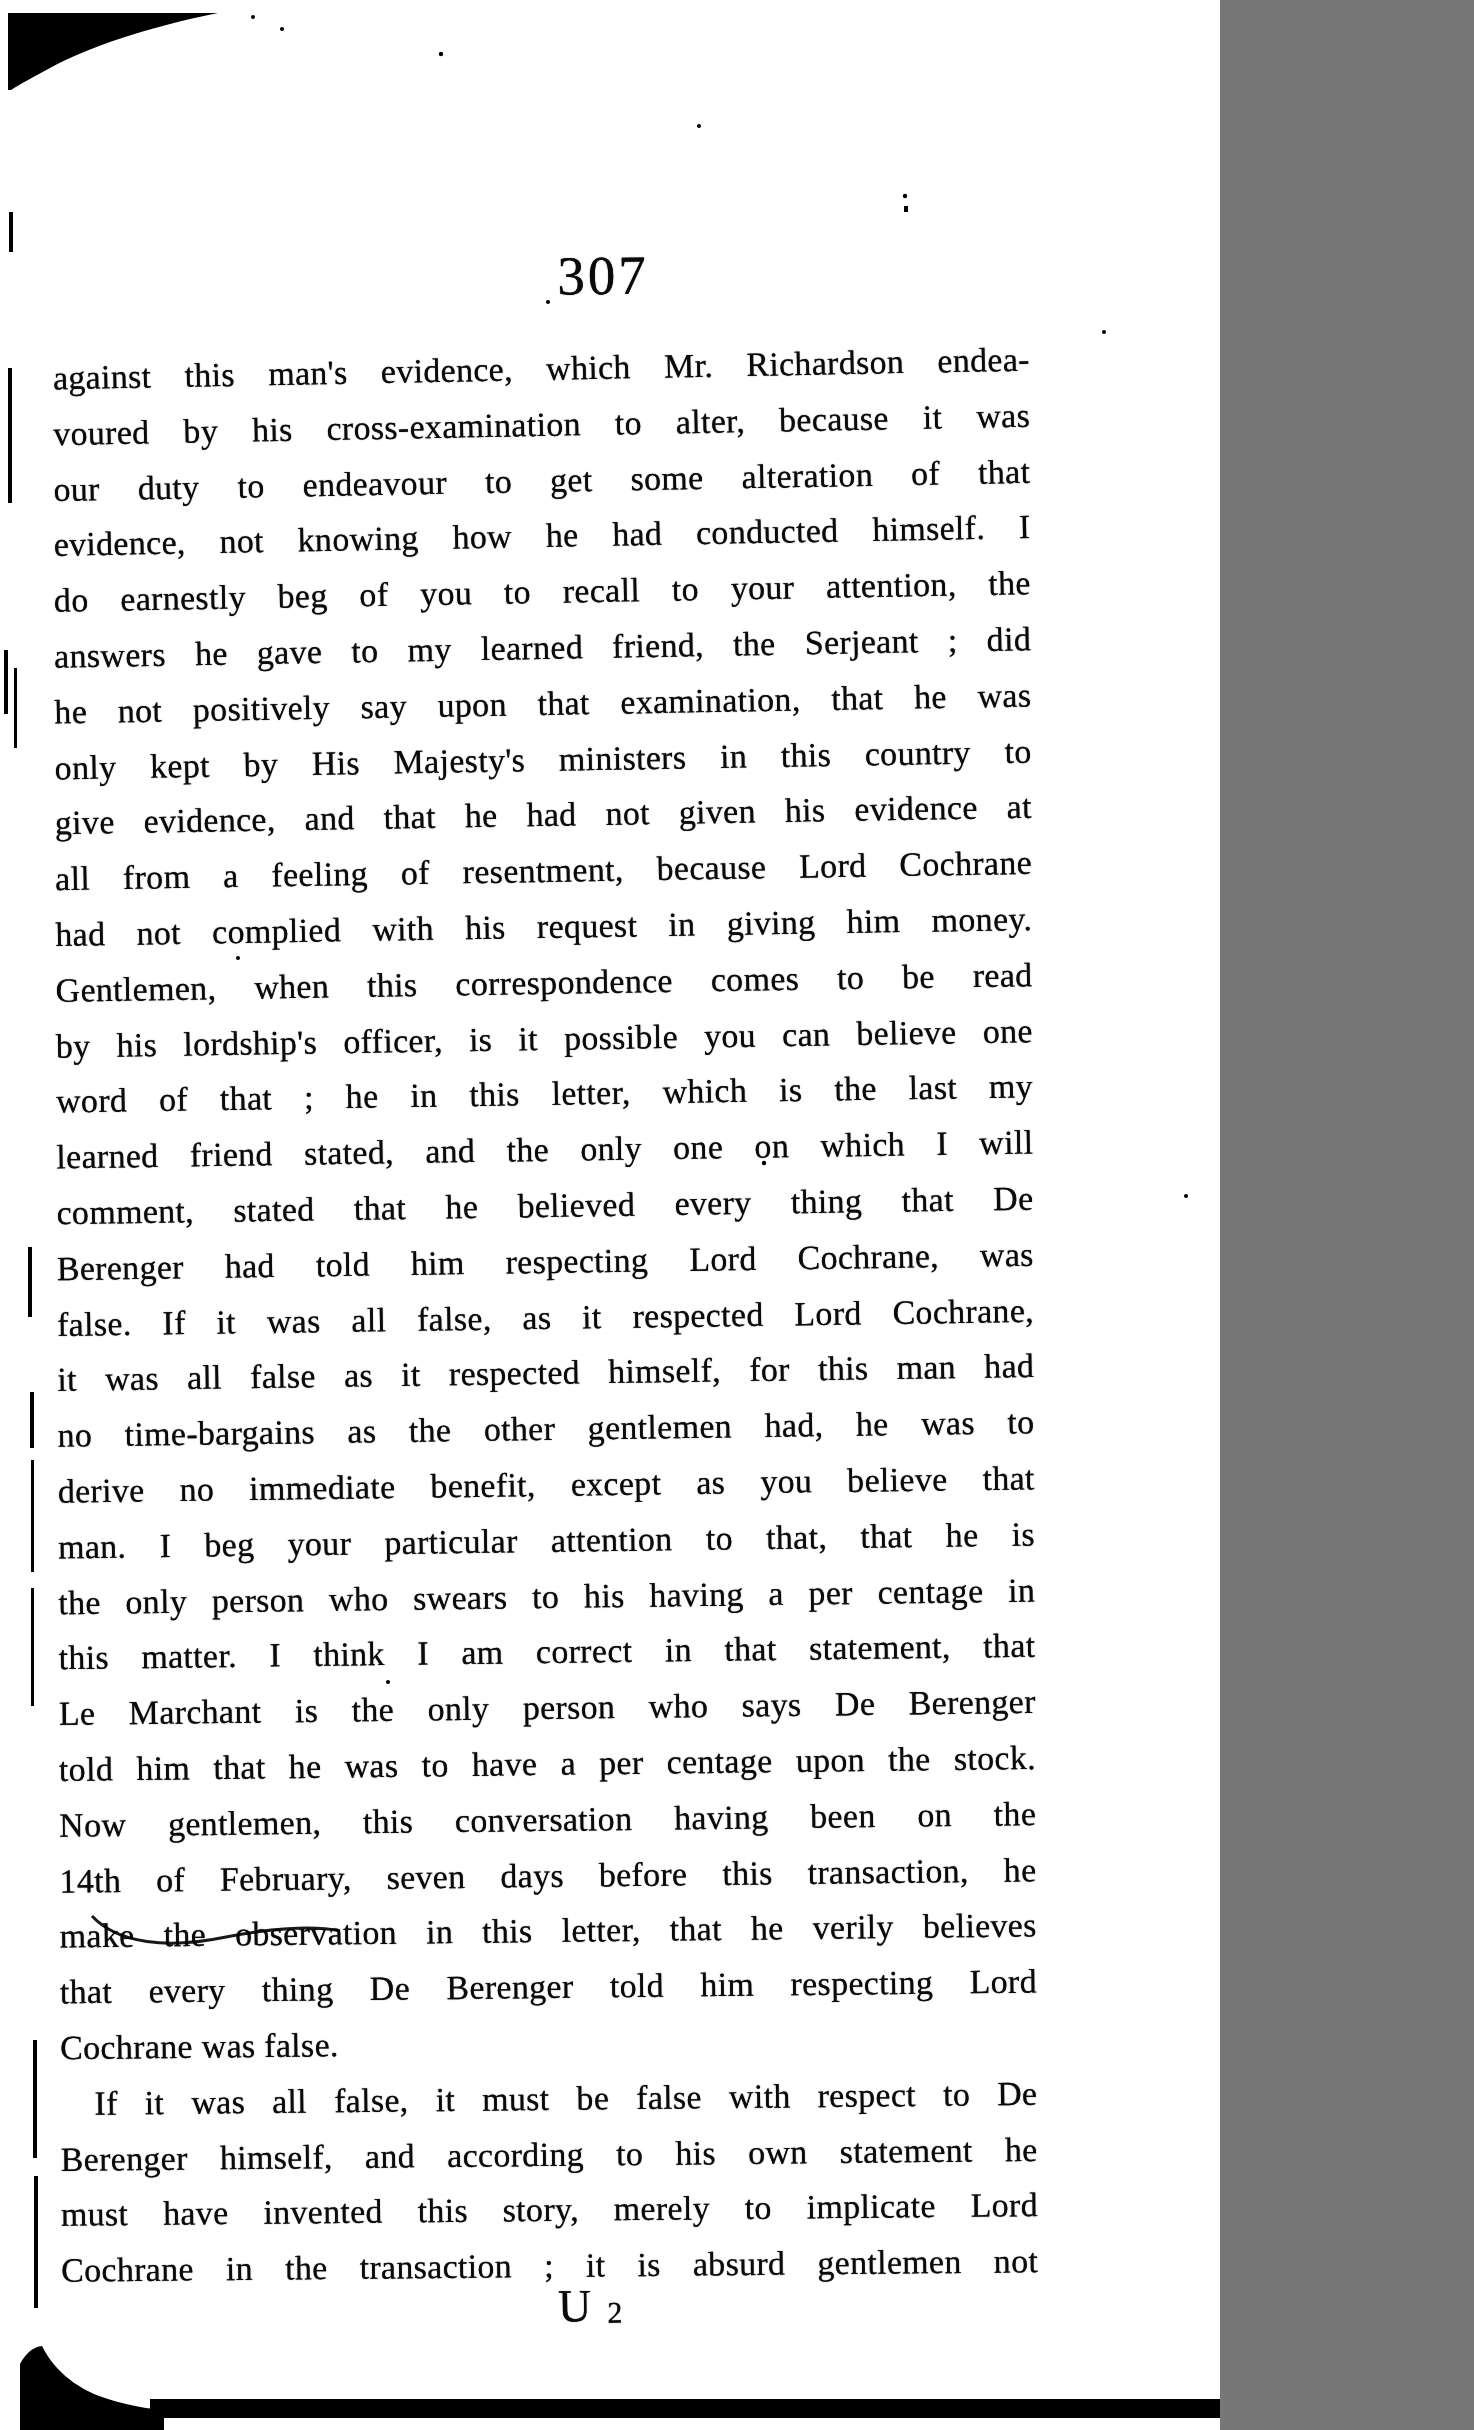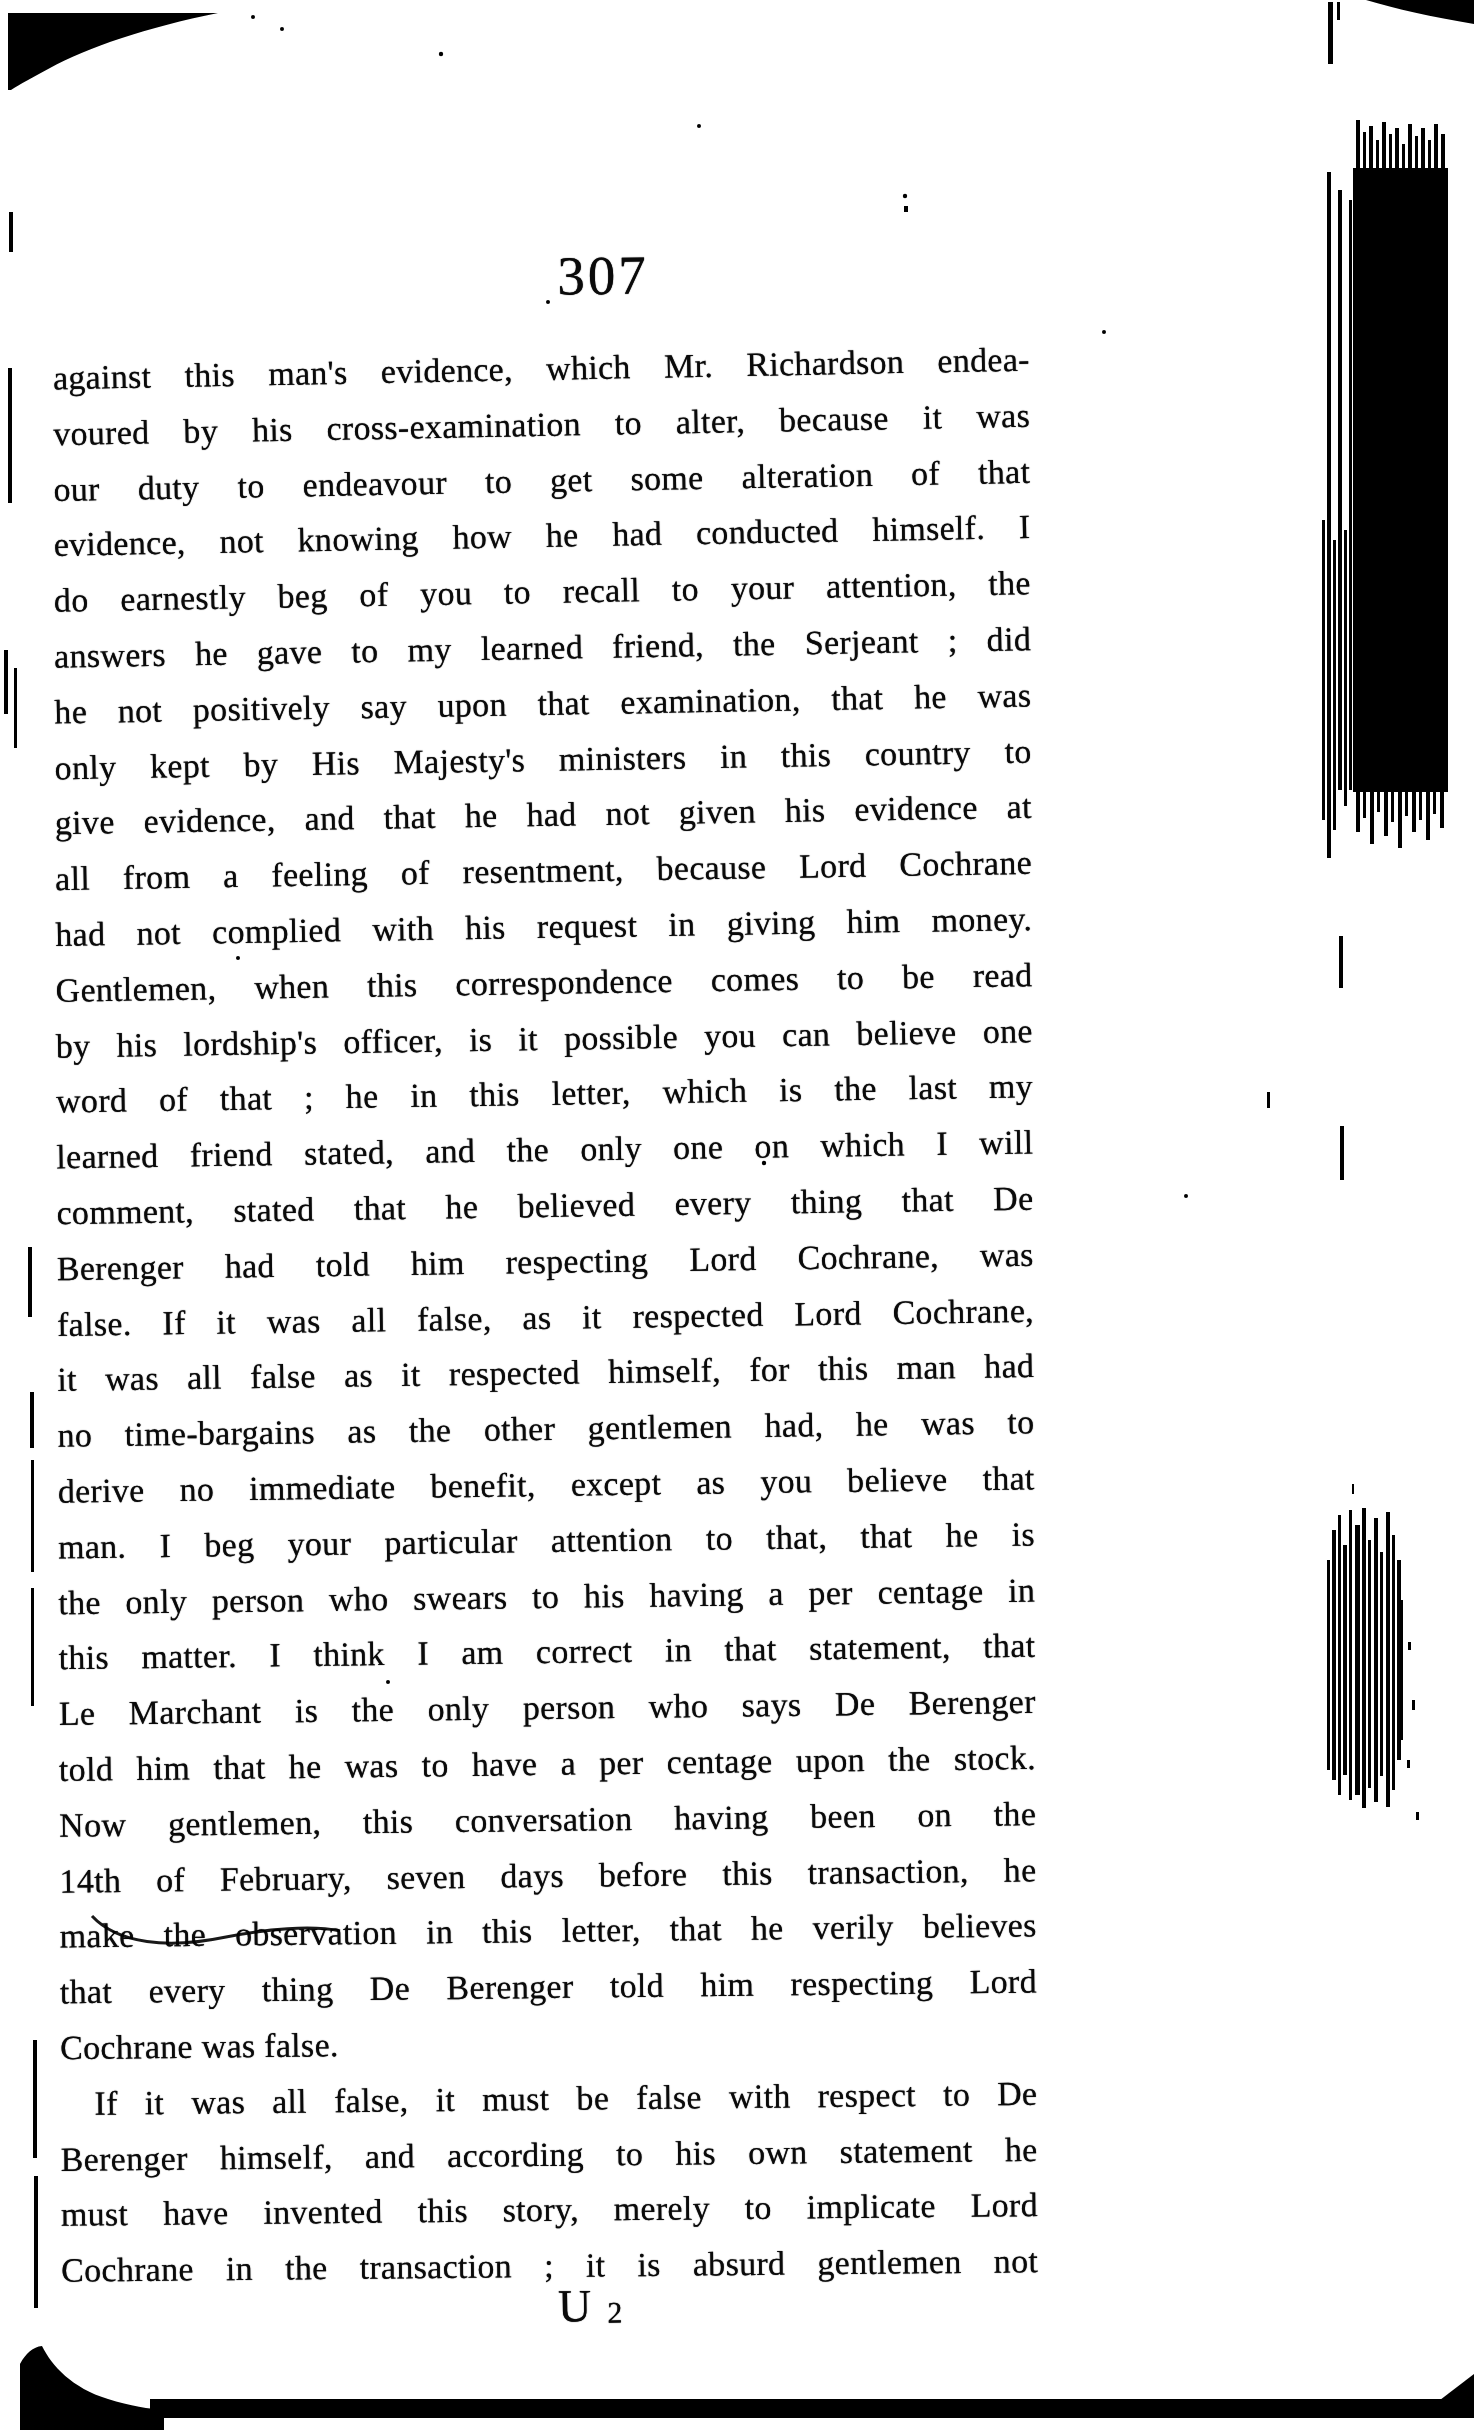--- a/index.html
+++ b/index.html
@@ -1,18 +1,18 @@
 <!DOCTYPE html>
 <html><head>
 <meta charset="utf-8">
 <style>
   html, body { margin: 0; padding: 0; background: #777; }
   .page {
     position: relative;
-    width: 1474px;
+    width: 1220px;
     height: 2430px;
     background: #ffffff;
     overflow: hidden;
     font-family: "Liberation Serif", "DejaVu Serif", serif;
     color: #0a0a0a;
   }
   .page-number {
     position: absolute;
     left: 548px;
     top: 244px;

